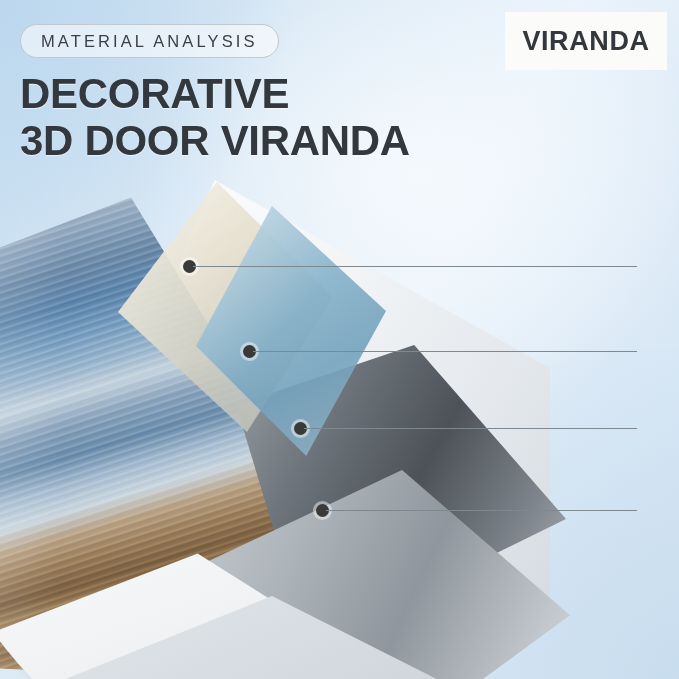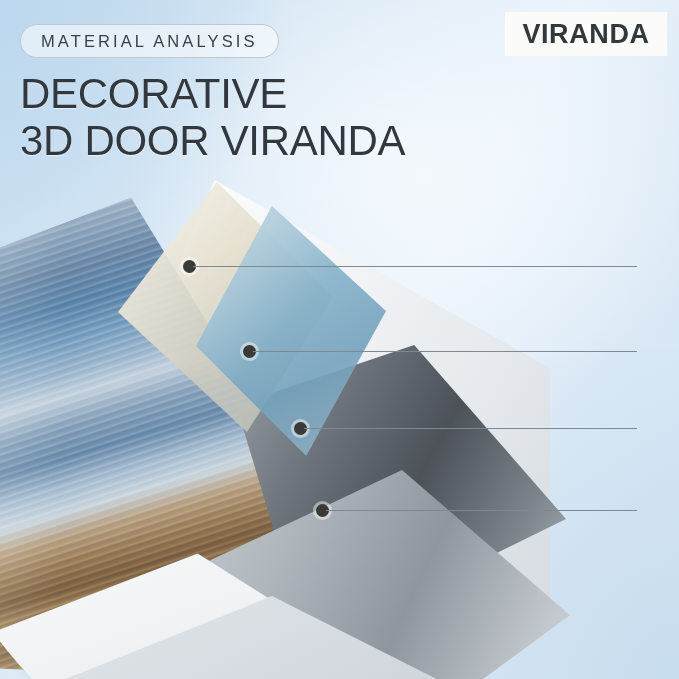--- a/index.html
+++ b/index.html
@@ -48,33 +48,33 @@
     background: rgba(255,255,255,0.55);
     font-size: 16.5px;
     letter-spacing: 3.1px;
     color: #3a3f45;
     white-space: nowrap;
   }
   .title {
     position: absolute;
     left: 20px;
     color: #32383e;
-    font-weight: normal;
+    font-weight: bold;
     font-size: 42px;
     letter-spacing: -0.3px;
     white-space: nowrap;
     text-shadow: 0 1px 1px rgba(255,255,255,0.6);
   }
   .title-1 { top: 70px; }
   .title-2 { top: 117px; }
 
   .logo-box {
     position: absolute;
     left: 505px; top: 12px;
-    width: 162px; height: 44px;
+    width: 162px; height: 58px;
     background: #fbfbfa;
     display: flex;
     align-items: center;
     justify-content: center;
   }
   .logo-text {
     font-size: 27px;
     font-weight: bold;
     color: #33383d;
     letter-spacing: 0.6px;

